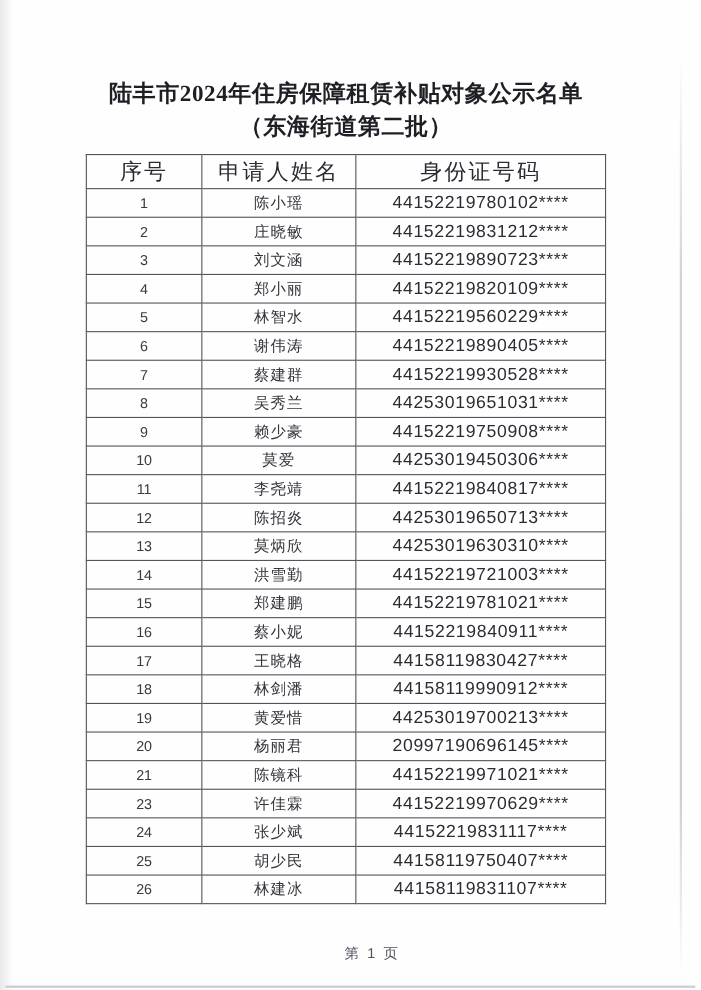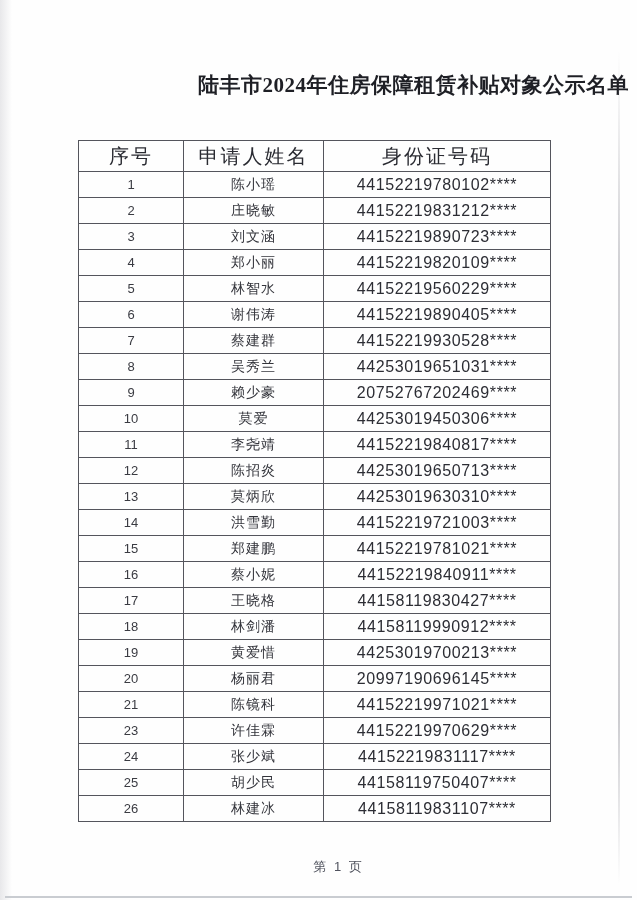--- a/index.html
+++ b/index.html
@@ -38,21 +38,21 @@
     position: absolute;
     left: 5px; right: 5px; bottom: 2px;
     height: 2px;
     background: #c9ccd1;
   }
   .doc-title {
     position: absolute;
     top: 70px;
     left: 0;
     width: 629px;
-    text-align: right;
+    text-align: center;
     font-family: "Liberation Serif", serif;
     font-weight: bold;
     font-size: 21px;
     line-height: 30px;
     color: #1e1f25;
     letter-spacing: 0.5px;
   }
   table.doc-table {
     position: absolute;
     top: 140px;
@@ -108,20 +108,21 @@
 </head>
 <body>
 
 <div class="paper">
   <div class="edge-left"></div>
   <div class="edge-right"></div>
   <div class="edge-bottom"></div>
 
   <div class="doc-title">
     <div>陆丰市2024年住房保障租赁补贴对象公示名单</div>
+    <div>（东海街道第二批）</div>
   </div>
 
   <table class="doc-table">
     <colgroup>
       <col style="width:105px">
       <col style="width:140px">
       <col style="width:227px">
     </colgroup>
     <thead>
       <tr>
@@ -167,21 +168,21 @@
           <td class="cell-id">44152219930528****</td>
         </tr>
         <tr>
           <td class="cell-seq">8</td>
           <td class="cell-name">吴秀兰</td>
           <td class="cell-id">44253019651031****</td>
         </tr>
         <tr>
           <td class="cell-seq">9</td>
           <td class="cell-name">赖少豪</td>
-          <td class="cell-id">20752767202469****</td>
+          <td class="cell-id">44152219750908****</td>
         </tr>
         <tr>
           <td class="cell-seq">10</td>
           <td class="cell-name">莫爱</td>
           <td class="cell-id">44253019450306****</td>
         </tr>
         <tr>
           <td class="cell-seq">11</td>
           <td class="cell-name">李尧靖</td>
           <td class="cell-id">44152219840817****</td>

